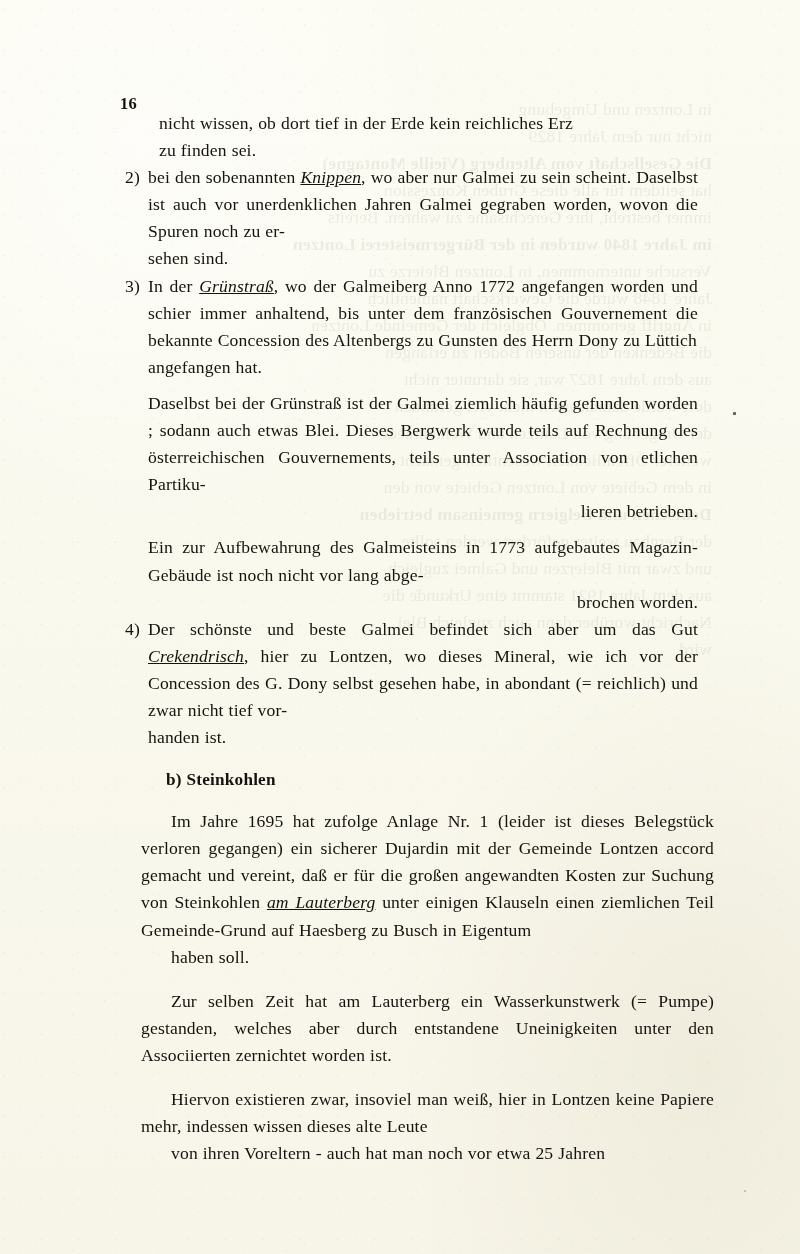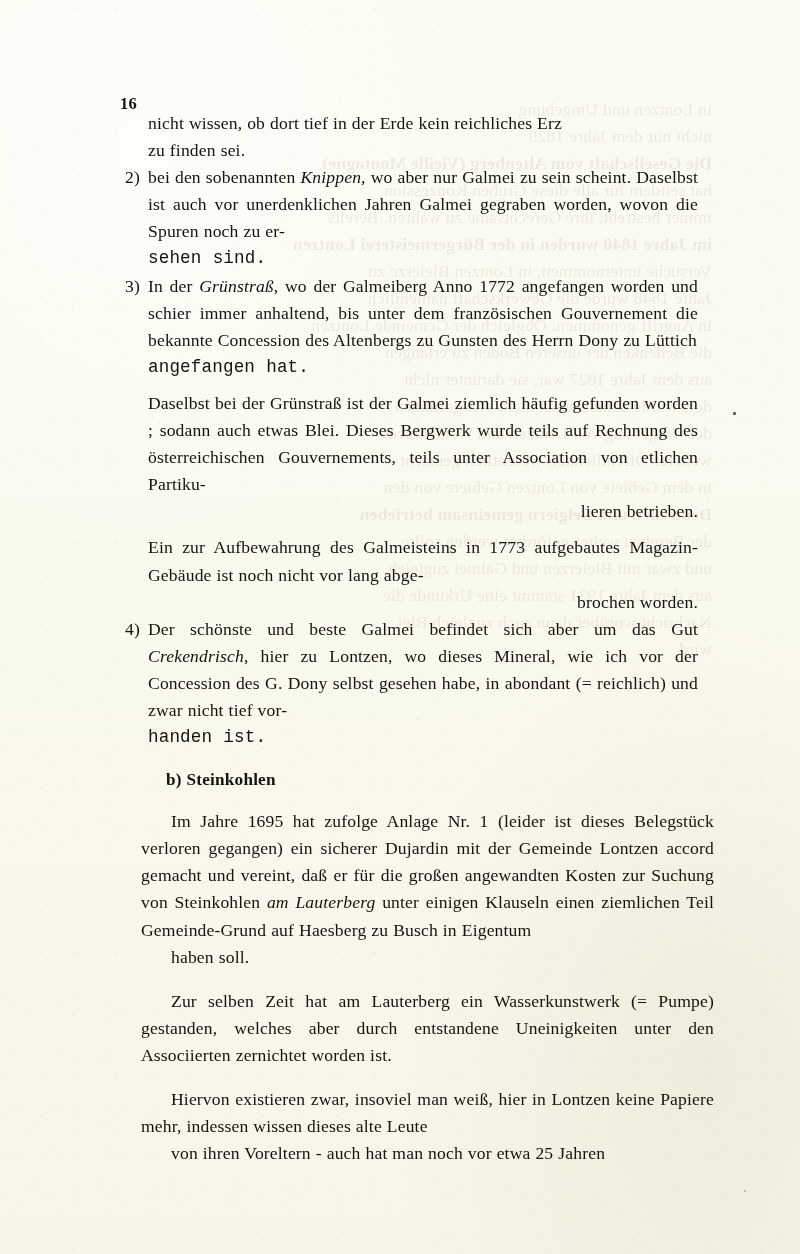--- a/index.html
+++ b/index.html
@@ -89,40 +89,40 @@
     font-size: 17.6px;
     line-height: 27.1px;
     text-align: justify;
     text-justify: inter-word;
     letter-spacing: 0.15px;
     word-spacing: 0.4px;
   }
 
   
   .cont {
-    margin: 0 0 0 23px;
+    margin: 0 0 0 34px;
     width: 550px;
     text-align: justify;
   }
 
   
   .item {
     position: relative;
     margin: 0 0 0 23px;
     width: 550px;
     text-align: justify;
   }
   .item > .marker {
     position: absolute;
     left: -23px;
     top: 0;
     width: 23px;
     text-align: left;
   }
-  .item .tail { text-align: left; font-family: Liberation Mono, monospace; }
+  .item .tail { text-align: left; }
 
   .subpara {
     margin: 9px 0 0 23px;
     width: 550px;
     text-align: justify;
   }
   .subpara .tail { text-align: right; }
 
   .heading {
     margin: 17px 0 10px 41px;
@@ -138,21 +138,21 @@
     width: 573px;
     text-indent: 30px;
     text-align: justify;
   }
   .para.spaced { margin-top: 17px; }
   .para .tail { text-align: left; }
 
   
   .tail { display: block; text-align: left; }
 
-  i, .it { font-style: italic; }
+  i, .it { font-style: italic; text-decoration: underline; }
 
   .speck {
     position: absolute;
     left: 733px;
     top: 412px;
     width: 2.5px;
     height: 3px;
     background: #3a3428;
     opacity: 0.75;
     border-radius: 0.5px;

